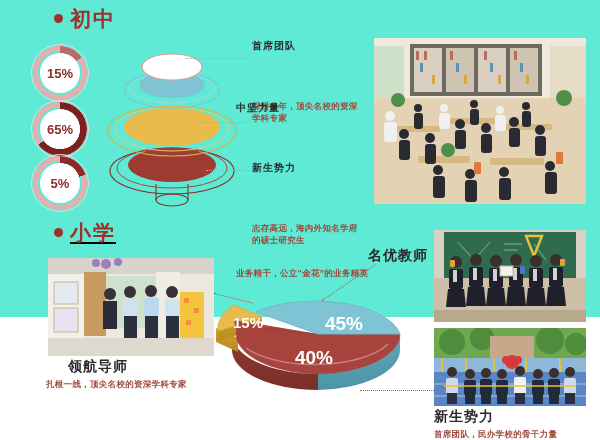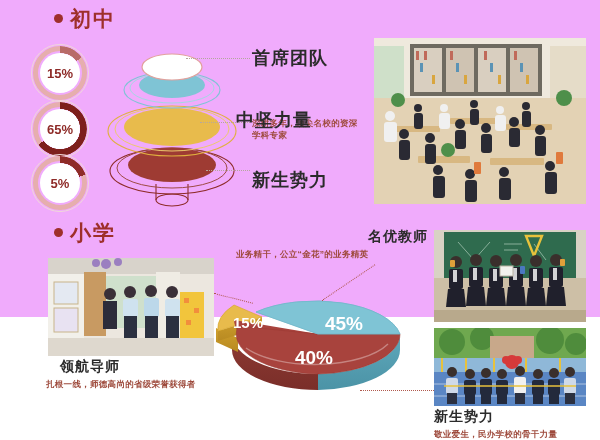--- a/index.html
+++ b/index.html
@@ -1,34 +1,34 @@
 <!DOCTYPE html>
 <html><head>
 <meta charset="utf-8">
 <style>
   * { margin:0; padding:0; box-sizing:border-box; }
   html,body{
     width:600px; height:440px; overflow:hidden;
     background:#ffffff;
     font-family:"Liberation Sans","DejaVu Sans",sans-serif;
   }
-  #page{ position:relative; width:600px; height:317px; background:#f0abfc; }
+  #page{ position:relative; width:600px; height:317px; background:#5eead4; }
 
   
   .sec-head{ position:absolute; display:flex; align-items:center; gap:7px; }
   .sec-dot{
     width:9px; height:9px; border-radius:50%;
     background:#9e2f2b; display:block;
   }
   .sec-title{
     font-size:21px; font-weight:bold; color:#9e2f2b;
     letter-spacing:2px; line-height:1;
   }
   #head-mid{ left:54px; top:8px; }
-  #head-pri{ left:54px; top:222px; }
+  #head-pri{ left:54px; top:222px;text-decoration:underline; }
 
   
   .ring{
     position:absolute; width:54px; height:54px; border-radius:50%;
   }
   .ring .track{
     position:absolute; inset:0; border-radius:50%;
     border:5px solid #e6aeae;
   }
   .ring .arc{
@@ -59,22 +59,22 @@
     border-top:1px dotted #b5a89c;
   }
   .leader-d{
     position:absolute; height:0;
     border-top:1px dotted #b05a4e;
   }
 
   
   .txt-block{ position:absolute; width:112px; }
   .txt-title{
-    font-size:18px; font-weight:bold; color:#2b2b2b; line-height:1.15;
-    letter-spacing:1px; margin-bottom:3px;margin-top:8px;
+    font-size:10px; font-weight:bold; color:#2b2b2b; line-height:1.15;
+    letter-spacing:1px; margin-bottom:3px;
   }
   .txt-body{
     font-size:8.5px; font-weight:bold; color:#9e4a3c; line-height:1.45;
     letter-spacing:.3px;
     margin-top:48px;
   }
   #tb0{ left:252px; top:40px; }
   #tb1{ left:236px; top:102px; }
   #tb2{ left:252px; top:162px; }
 
@@ -91,22 +91,22 @@
 
   
   .cap-title{
     font-size:14px; font-weight:bold; color:#2b2b2b; letter-spacing:1px;
   }
   .cap-body{
     font-size:8.5px; font-weight:bold; color:#9e4a3c; line-height:1.45;
     letter-spacing:.3px; margin-top:2px;
   }
   #cap-nav{ position:absolute; left:46px; top:358px; width:170px; }
-  #cap-nav .cap-title{ margin-left:14px; }
-  #cap-star{ position:absolute; left:236px; top:228px; width:192px; text-align:right; }
+  #cap-nav .cap-title{ margin-left:22px; }
+  #cap-star{ position:absolute; left:236px; top:247px; width:192px; text-align:right; }
   #cap-star .cap-body{ text-align:left; }
   #cap-skill{ position:absolute; left:434px; top:408px; width:166px; }
 </style>
 </head>
 <body>
 
 <div id="page">
 
   <div class="sec-head" id="head-mid">
     <span class="sec-dot"></span>
@@ -165,20 +165,21 @@
 
   <div class="txt-block" id="tb0">
     <div class="txt-title">首席团队</div>
     <div class="txt-body">深耕多年，顶尖名校的资深学科专家</div>
   </div>
   <div class="txt-block" id="tb1">
     <div class="txt-title">中坚力量</div>
   </div>
   <div class="txt-block" id="tb2">
     <div class="txt-title">新生势力</div>
+    <div class="txt-body">志存高远，海内外知名学府的硕士研究生</div>
   </div>
 
   <div class="photo" id="photo-lib">
     <svg width="212" height="166" viewBox="0 0 212 166">
       <rect width="212" height="166" fill="#e8e0d2"></rect>
       <rect x="0" y="0" width="212" height="60" fill="#efe9dd"></rect>
       <rect x="36" y="6" width="132" height="52" fill="#6e6a60"></rect>
       <g>
         <rect x="40" y="10" width="28" height="44" fill="#d9cfc0"></rect>
         <rect x="72" y="10" width="28" height="44" fill="#cfc3b2"></rect>
@@ -349,26 +350,26 @@
   <div class="leader-d" style="left:322px; top:300px; width:64px; transform:rotate(-34deg); transform-origin:left center;"></div>
   <div class="leader-d" style="left:360px; top:390px; width:74px;"></div>
 
   <div id="cap-star">
     <div class="cap-title">名优教师</div>
     <div class="cap-body">业务精干，公立“金花”的业务精英</div>
   </div>
 
   <div id="cap-nav">
     <div class="cap-title">领航导师</div>
-    <div class="cap-body">扎根一线，师德高尚的省级荣誉获得者</div>
+    <div class="cap-body">扎根一线，顶尖名校的资深学科专家</div>
   </div>
 
   <div id="cap-skill">
     <div class="cap-title">新生势力</div>
-    <div class="cap-body">敬业爱生，民办学校的骨干力量</div>
+    <div class="cap-body">首席团队，民办学校的骨干力量</div>
   </div>
 
   <div class="photo" id="photo-class">
     <svg width="152" height="92" viewBox="0 0 152 92">
       <rect width="152" height="92" fill="#d8d2c4"></rect>
       <rect x="10" y="2" width="132" height="46" fill="#2f6b4e"></rect>
       <g stroke="#cfe6d6" stroke-width="0.8" fill="none" opacity=".7">
         <path d="M24 12 L40 30 L56 12"></path>
           <path d="M70 14 h18 M70 20 h14"></path>
           <path d="M100 14 L112 30"></path>

